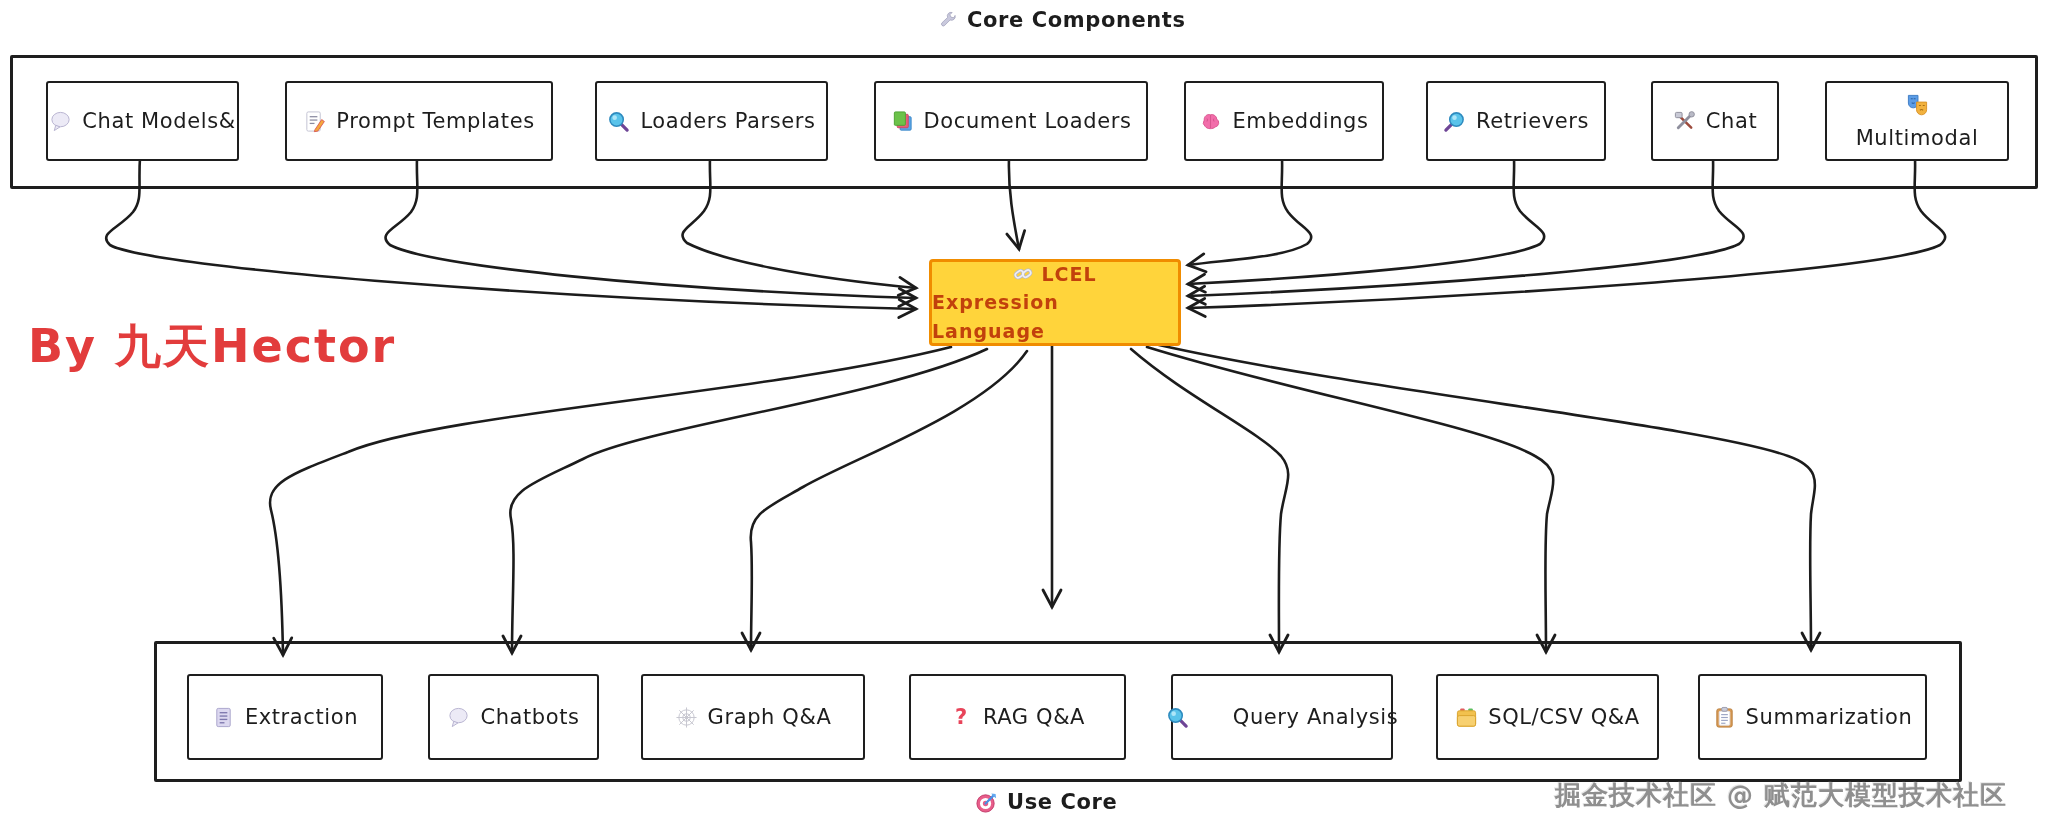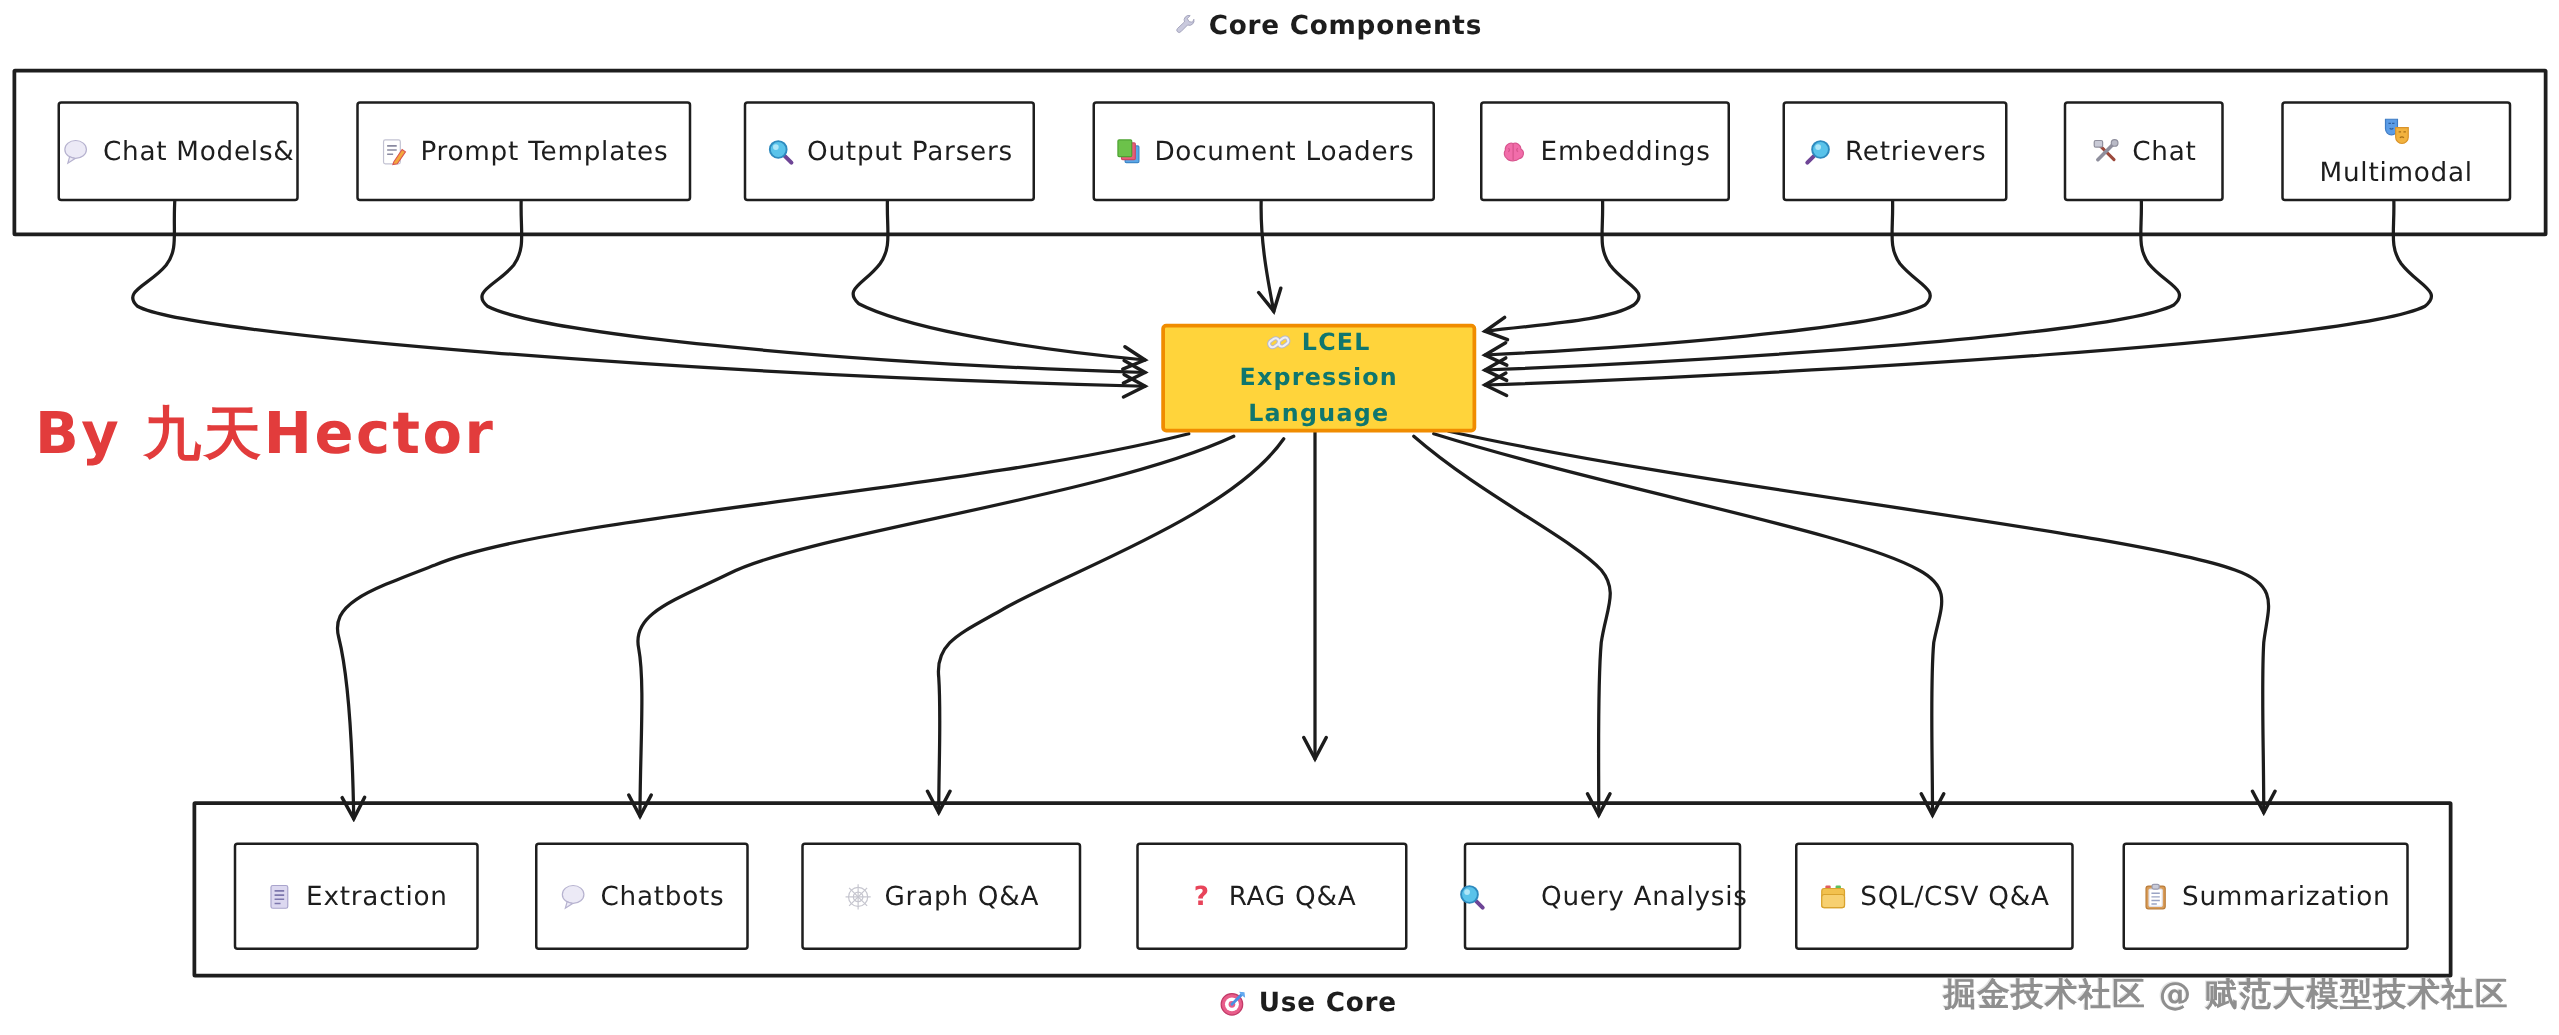--- a/index.html
+++ b/index.html
@@ -11,21 +11,21 @@
         background:#ffffff;border:2.5px solid #1e1e1e;border-radius:3px;z-index:6;
         font-size:21px;letter-spacing:0.6px;font-weight:500;white-space:nowrap;}
   .node.toprow{top:81px;height:76px;}
   .node.botrow{top:674px;height:82px;}
   .icn{display:inline-flex;width:23px;height:23px;flex:0 0 auto;}
   .icn svg{width:100%;height:100%;}
   .icn-sm{width:20px;height:20px;}
   #lcel{position:absolute;left:929px;top:259px;width:246px;height:81px;z-index:7;
         background:#ffd43b;border:3.5px solid #f08c00;border-radius:4px;
         display:flex;flex-direction:column;align-items:center;justify-content:center;
-        color:#0f766e;font-size:19px;font-weight:700;letter-spacing:1px;line-height:1.5;text-align:center;}
+        color:#c2410c;font-size:19px;font-weight:700;letter-spacing:1px;line-height:1.5;}
   #lcel .row1{display:flex;align-items:center;gap:8px;}
   .banner{position:absolute;display:flex;align-items:center;gap:9px;z-index:6;
           font-size:21px;font-weight:600;letter-spacing:0.6px;}
   #title-top{left:938px;top:8px;}
   #title-bottom{left:975px;top:790px;}
   #author{position:absolute;left:28px;top:316px;z-index:6;color:#e23c3c;
           font-size:46px;font-weight:700;letter-spacing:2px;}
   #watermark{position:absolute;right:40px;top:778px;z-index:6;color:#8f8f8f;
              font-size:26px;font-weight:700;letter-spacing:1px;
              text-shadow:2px 2px 0 rgba(255,255,255,.95), -1px -1px 0 rgba(150,150,150,.25);}
@@ -97,21 +97,21 @@
   </div>
 
   <div class="node toprow" style="left:595px;width:229px;">
     <span class="icn">
       <svg viewBox="0 0 24 24">
           <line x1="14.5" y1="14.5" x2="21" y2="21" stroke="#6e4596" stroke-width="3.4" stroke-linecap="round"></line>
           <circle cx="10" cy="10" r="7" fill="#59c3ea" stroke="#2e8bbf" stroke-width="1.6"></circle>
           <circle cx="8" cy="8" r="2.4" fill="#aee6f8"></circle>
         </svg>
     </span>
-    <span>Output Parsers</span>
+    <span>Loaders Parsers</span>
   </div>
 
   <div class="node toprow" style="left:874px;width:270px;">
     <span class="icn">
       <svg viewBox="0 0 24 24">
           <rect x="9.5" y="7" width="11.5" height="14" rx="1" fill="#5aa7e8" stroke="#3c87c8"></rect>
           <rect x="6.5" y="4.5" width="11.5" height="14" rx="1" fill="#e85d7a" stroke="#c84a64"></rect>
           <rect x="3.5" y="2" width="11.5" height="14" rx="1" fill="#6cc24a" stroke="#4da232"></rect>
         </svg>
     </span>

